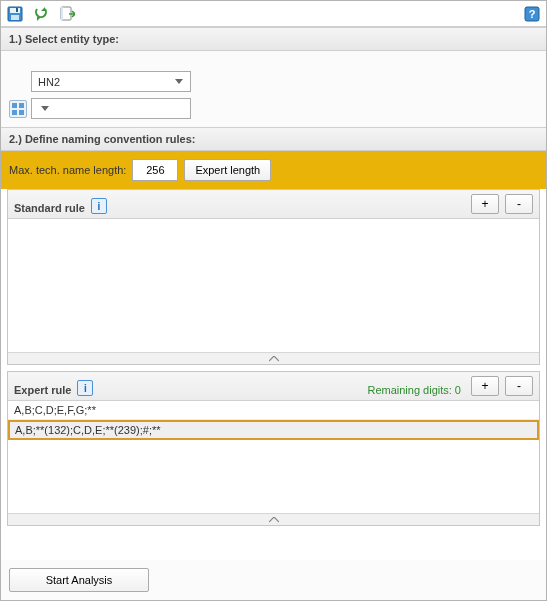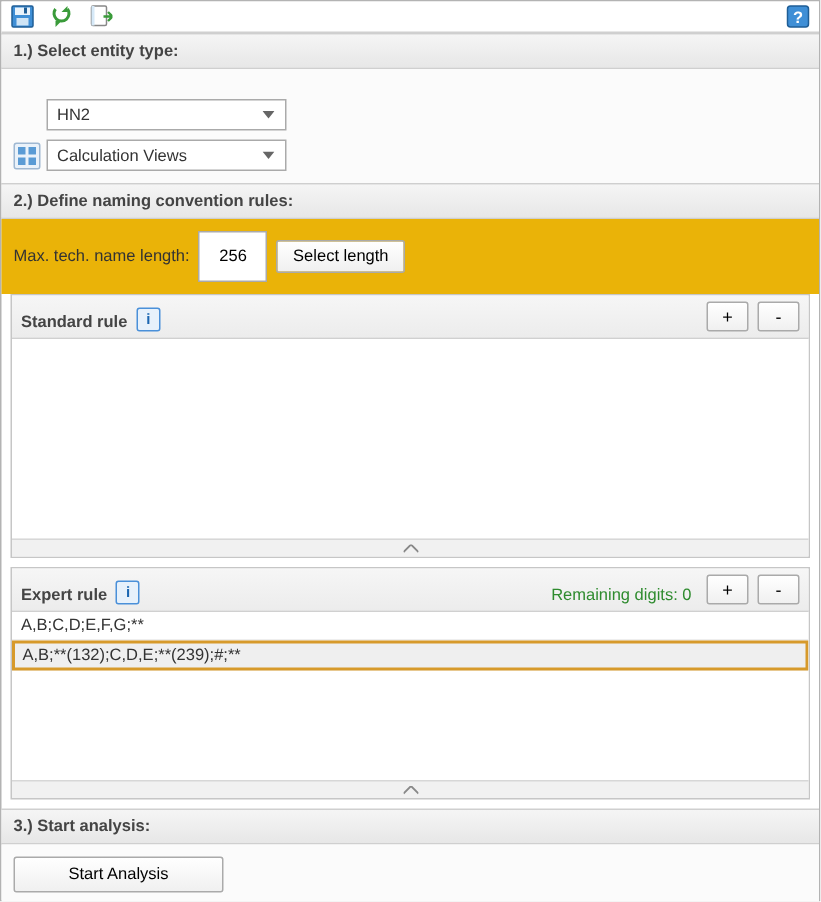--- a/index.html
+++ b/index.html
@@ -69,21 +69,21 @@
     background: #eaf2fa;
     cursor: pointer;
     border-radius: 2px;
   }
   .length-row {
     display: flex; align-items: center; gap: 6px;
     padding: 8px;
     background: #eab308;
   }
   .num-input {
-    width: 46px; height: 34px;
+    width: 46px; height: 22px;
     border: 1px solid #aaa;
     text-align: center;
     font-family: inherit;
     font-size: 11px;
   }
   .btn {
     height: 22px;
     border: 1px solid #aaa;
     background: linear-gradient(#ffffff,#f0f0f0);
     padding: 0 10px;
@@ -242,37 +242,36 @@
         <span>
           <svg width="12" height="12" viewBox="0 0 12 12">
             <rect x="0" y="0" width="5" height="5" fill="#5a9bd5"></rect>
             <rect x="7" y="0" width="5" height="5" fill="#5a9bd5"></rect>
             <rect x="0" y="7" width="5" height="5" fill="#5a9bd5"></rect>
             <rect x="7" y="7" width="5" height="5" fill="#5a9bd5"></rect>
           </svg>
         </span>
       </div>
       <div class="dropdown">
-        <span class="dd-text">Calculation Views</span>
         <span class="dd-caret">
           <svg width="8" height="6" viewBox="0 0 8 6">
               <path d="M0 0 L8 0 L4 5 Z" fill="#666"></path>
             </svg>
         </span>
       </div>
     </div>
   </div>
 
   <div class="section-header">
     <span>2.) Define naming convention rules:</span>
   </div>
   <div class="length-row">
     <span>Max. tech. name length:</span>
     <input class="num-input" value="256" style="">
-    <button class="btn">Select length</button>
+    <button class="btn">Expert length</button>
   </div>
 
   <div class="rule-panel">
     <div class="rule-header">
       <span class="rule-title">Standard rule</span>
       <span class="info-btn">
         <span>i</span>
       </span>
       <span class="spacer"></span>
       <button class="sq-btn">+</button>
@@ -306,21 +305,18 @@
     <div class="expander-bar">
       <span>
         <svg width="10" height="6" viewBox="0 0 10 6">
             <path d="M0 5 L5 0 L10 5" fill="none" stroke="#888" stroke-width="1.2"></path>
           </svg>
       </span>
     </div>
   </div>
 
   <div class="bottom-section">
-    <div class="section-header">
-      <span>3.) Start analysis:</span>
-    </div>
     <div class="start-body">
       <button class="start-btn">Start Analysis</button>
     </div>
   </div>
 
 </div>
 
 </body></html>

